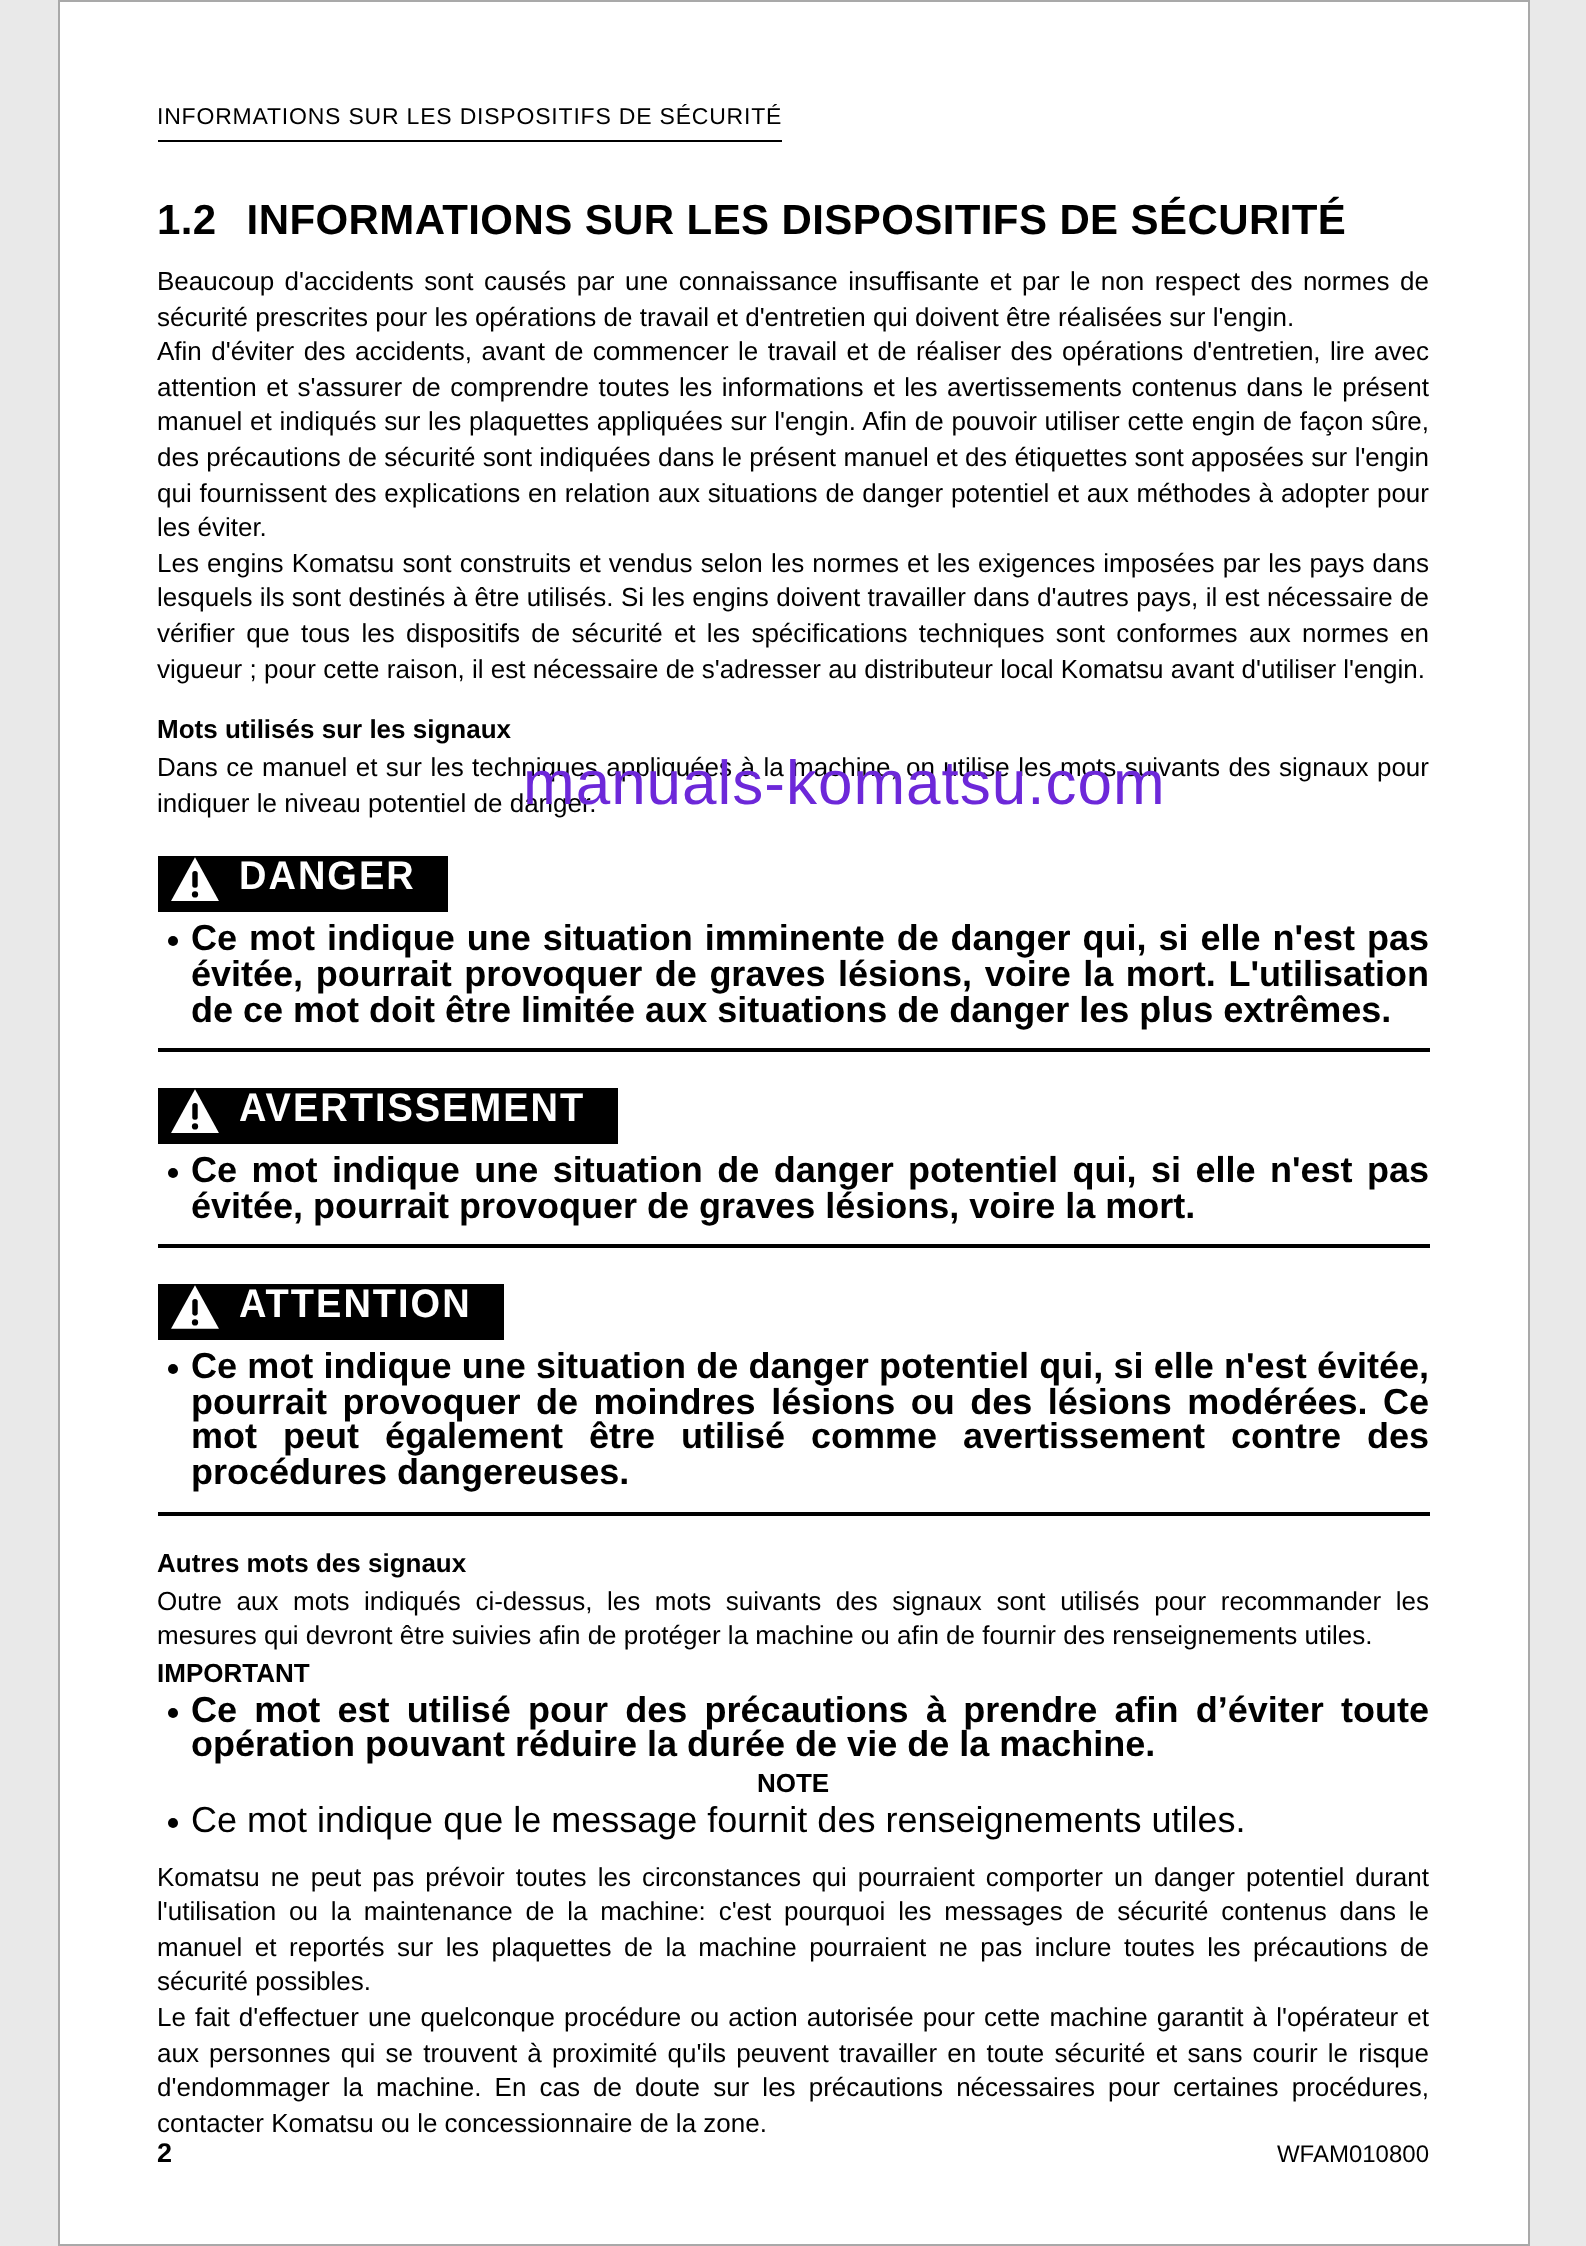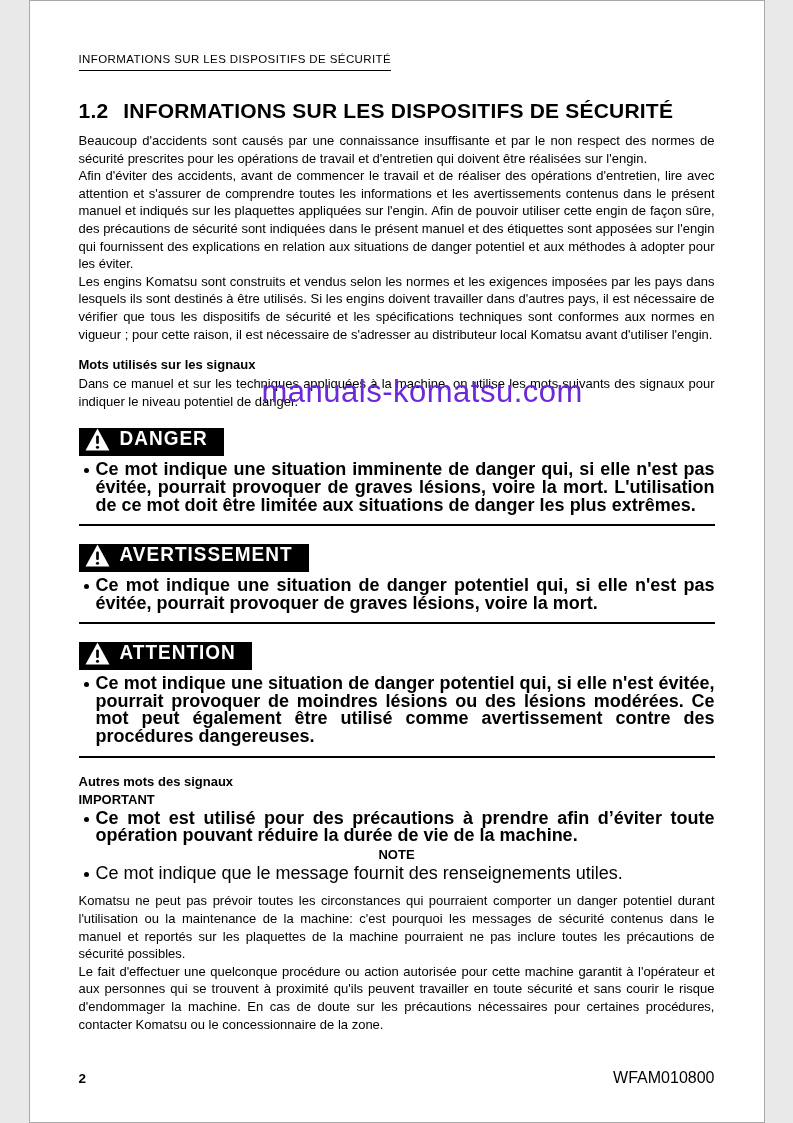--- a/index.html
+++ b/index.html
@@ -100,21 +100,21 @@
   .footer {
     position: absolute;
     left: 49px;
     right: 49px;
     top: 1068px;
     display: flex;
     justify-content: space-between;
     align-items: baseline;
   }
   .footer .page-num { font-size: 13.5px; font-weight: bold; }
-  .footer .doc-code { font-size: 16px; }
+  .footer .doc-code { font-size: 12px; }
 </style>
 </head>
 <body>
 
 <div class="page">
 
   <div class="content">
 
     <span class="running-header">INFORMATIONS SUR LES DISPOSITIFS DE SÉCURITÉ</span>
 
@@ -180,20 +180,21 @@
         <span class="banner-label">ATTENTION</span>
       </div>
       <div class="bullet bold">
         <span class="dot"></span>
         <span class="bullet-body">Ce mot indique une situation de danger potentiel qui, si elle n'est évitée,  pourrait provoquer de moindres lésions ou des lésions modérées. Ce mot peut également être utilisé comme avertissement contre des procédures dangereuses.</span>
       </div>
       <div class="rule"></div>
     </div>
 
     <div class="subhead" style="margin-top:16px;">Autres mots des signaux</div>
+    <p class="body">Outre aux mots indiqués ci-dessus, les mots suivants des signaux sont utilisés pour recommander les mesures qui devront être suivies afin de protéger la machine ou afin de fournir des renseignements utiles.</p>
 
     <div class="subhead" style="margin-top:2px;">IMPORTANT</div>
     <div class="bullet bold">
       <span class="dot"></span>
       <span class="bullet-body">Ce mot est utilisé pour des précautions à prendre afin d’éviter toute opération pouvant réduire la durée de vie de la machine.</span>
     </div>
 
     <div class="subhead" style="margin-top:2px;text-align:center;">NOTE</div>
     <div class="bullet">
       <span class="dot"></span>

